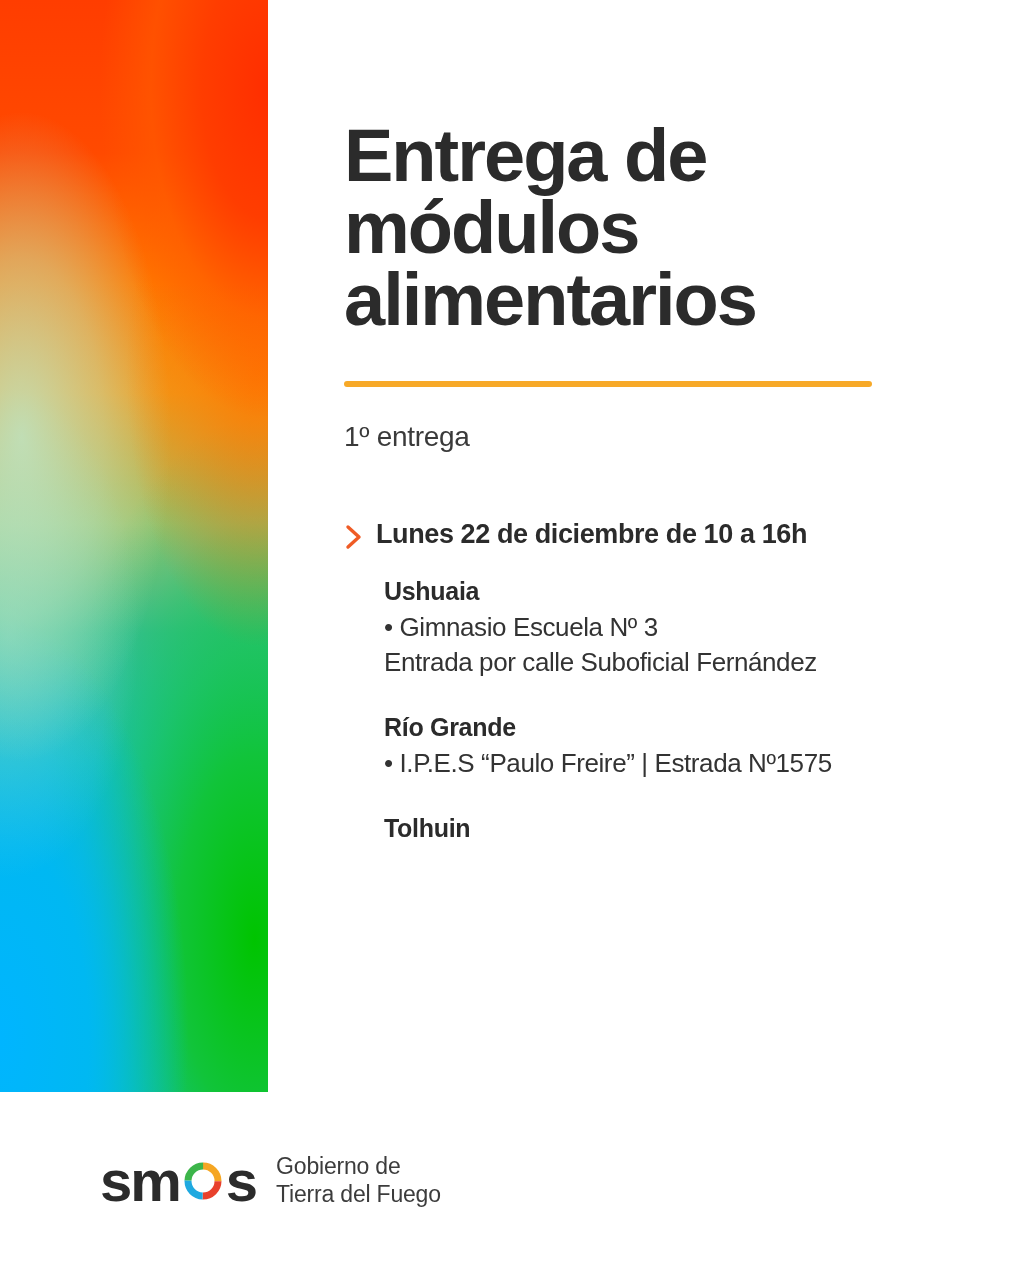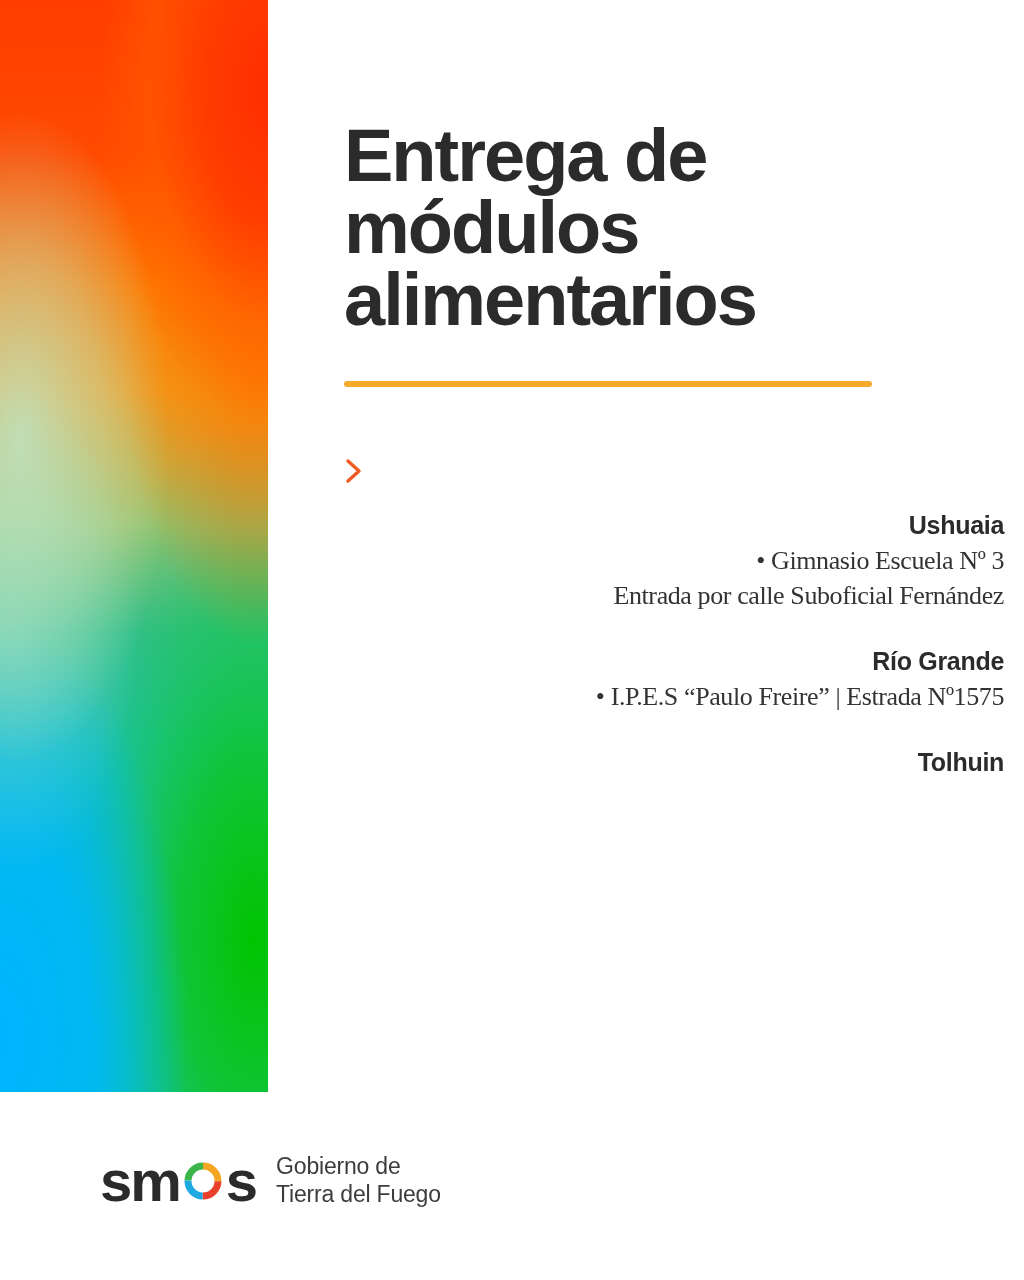--- a/index.html
+++ b/index.html
@@ -124,40 +124,38 @@
   }
   .date-text {
     font-size: 27px;
     font-weight: bold;
     color: #2b2b2b;
     letter-spacing: -0.4px;
   }
 
   .cities {
     margin-top: 22px;
-    margin-left: 32px;
-    text-align: right;
+    margin-left: 40px;
   }
   .city-block {
     margin-bottom: 34px;
   }
   .city-block:last-child { margin-bottom: 0; }
   .city-name {
     font-size: 25px;
     font-weight: bold;
     color: #2b2b2b;
     letter-spacing: -0.3px;
     margin-bottom: 4px;
   }
   .city-line {
     font-size: 26px;
     color: #333333;
     letter-spacing: -0.4px;
     line-height: 1.32;
-    font-family: Liberation Serif, serif;
   }
 
   
   .footer {
     position: absolute;
     left: 100px;
     top: 1152px;
     display: flex;
     align-items: center;
   }
@@ -197,27 +195,29 @@
   <div class="layer-soft"></div>
   <div class="layer-orange"></div>
 </div>
 
 <div class="content">
 
   <h1 class="title">Entrega de módulos alimentarios</h1>
 
   <div class="rule"></div>
 
+  <div class="subtitle">1º entrega</div>
 
   <div class="date-row">
     <span class="chev">
       <svg width="22" height="28" viewBox="0 0 22 28" aria-hidden="true">
         <path d="M4 4 L15 14 L4 24" fill="none" stroke="#ef5b25" stroke-width="3.4" stroke-linecap="round" stroke-linejoin="round"></path>
       </svg>
     </span>
+    <span class="date-text">Lunes 22 de diciembre de 10 a 16h</span>
   </div>
 
   <div class="cities">
 
     <div class="city-block">
       <div class="city-name">Ushuaia</div>
       <div class="city-line">• Gimnasio Escuela Nº 3</div>
       <div class="city-line">Entrada por calle Suboficial Fernández</div>
     </div>
 

